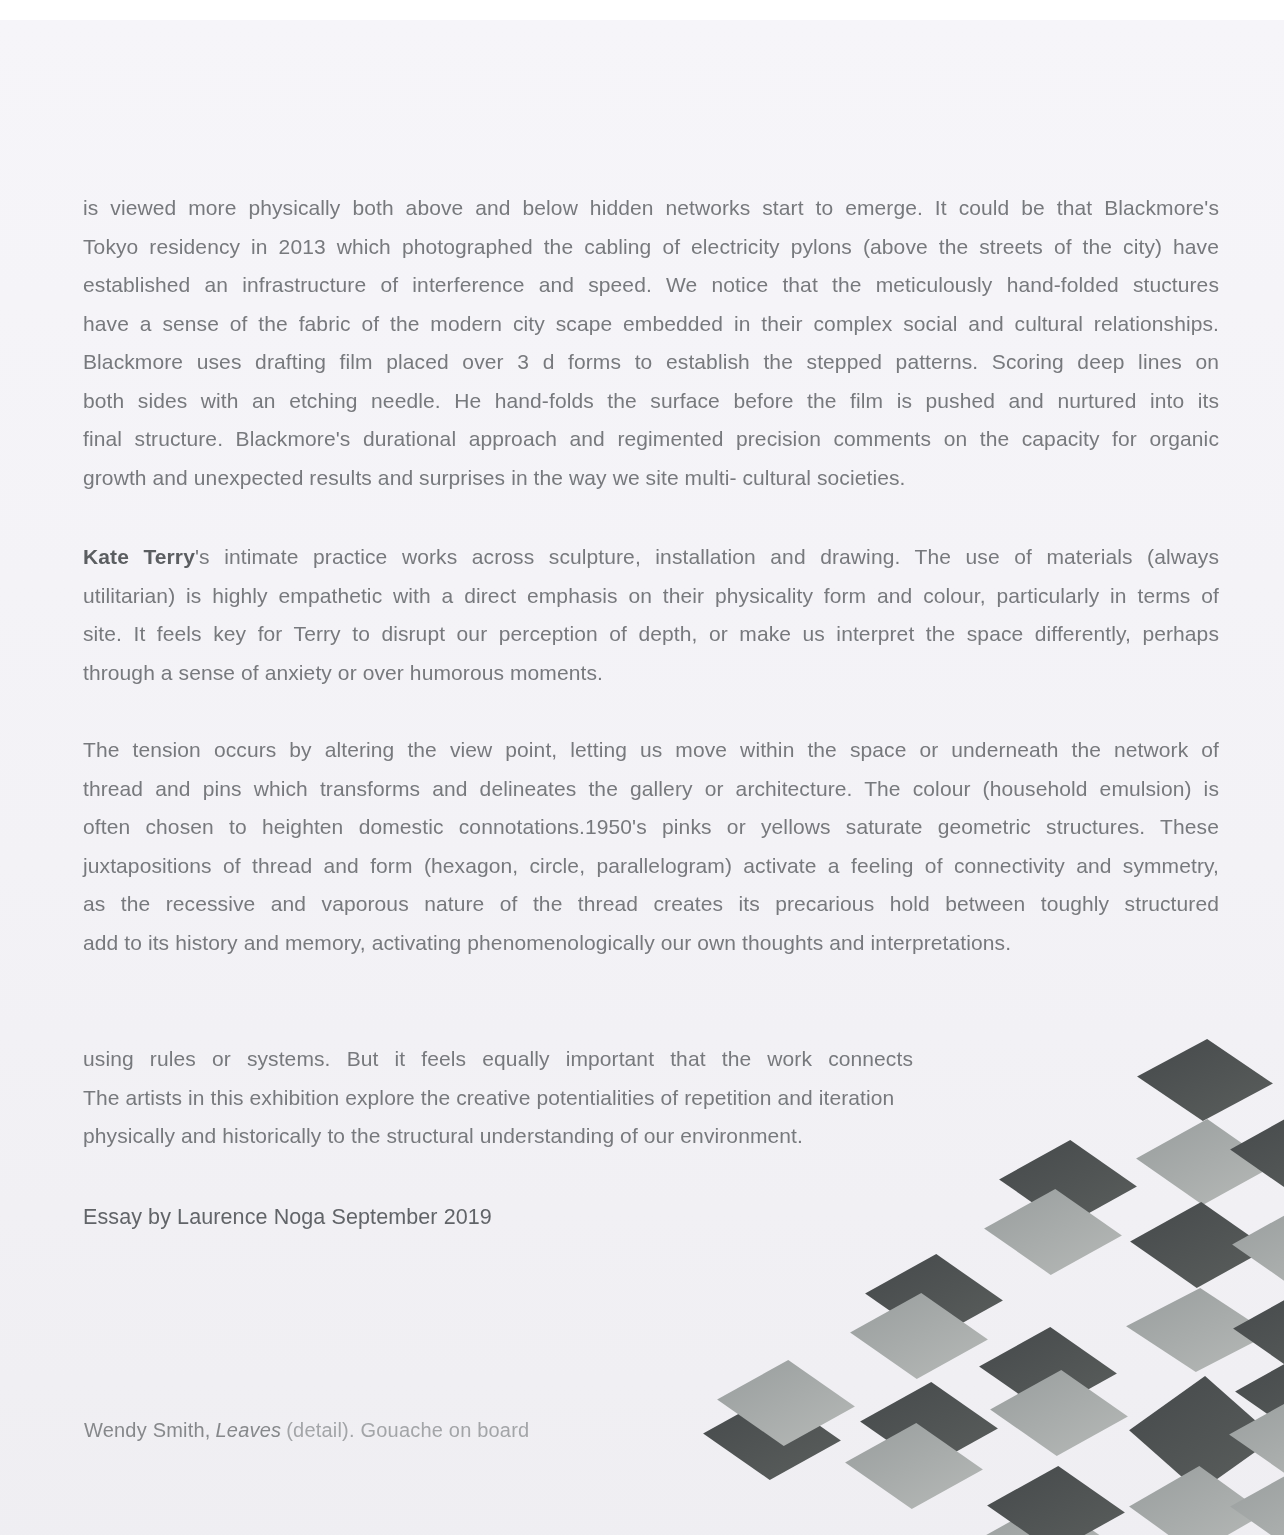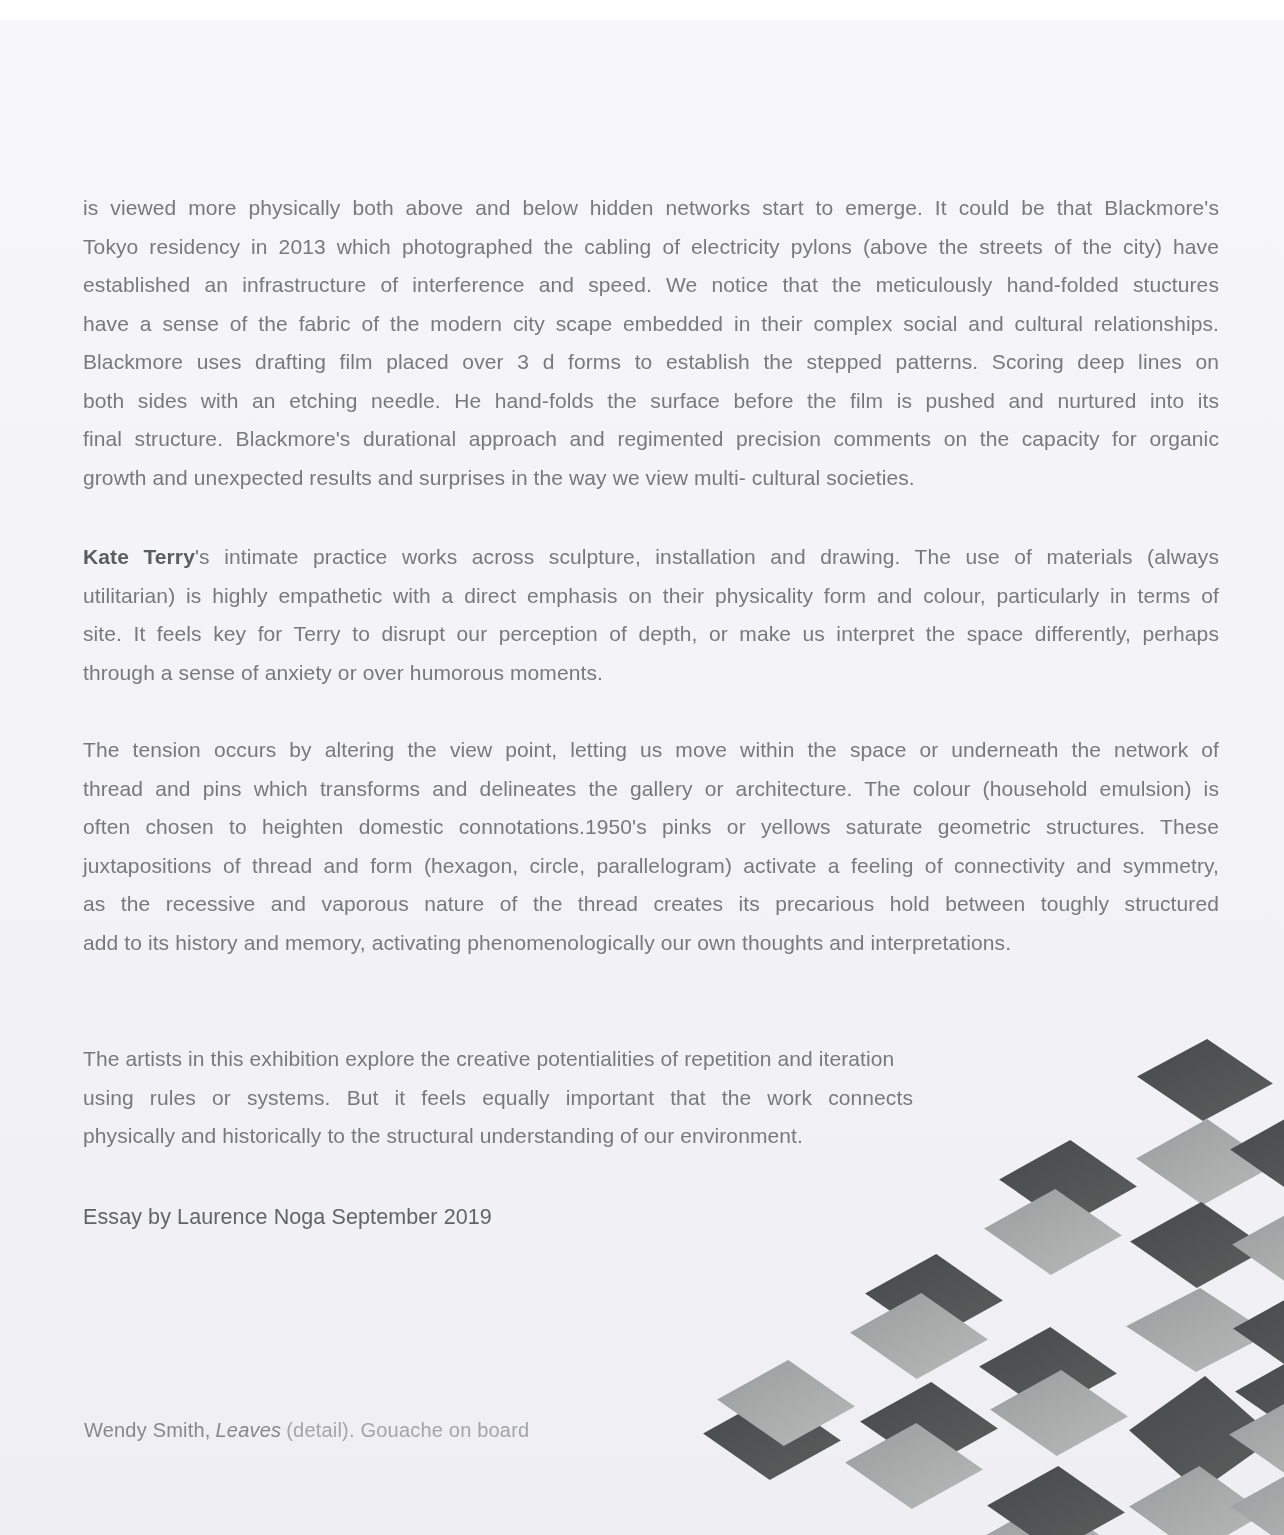--- a/index.html
+++ b/index.html
@@ -42,39 +42,39 @@
 <div class="page" style="--bg-top: #f6f5f9; --bg-mid: #f3f2f6; --bg-bot: #efeef2; --text-color: #77797d; --bold-color: #5b5e61; --byline-color: #616468; --caption-color: #a3a5a8; --caption-artist-color: #86888b;">
 
   <div class="para" style="top:169px">
       <div class="line just">is viewed more physically both above and below hidden networks start to emerge. It could be that Blackmore's</div>
       <div class="line just">Tokyo residency in 2013 which photographed the cabling of electricity pylons (above the streets of the city) have</div>
       <div class="line just">established an infrastructure of interference and speed. We notice that the meticulously hand-folded stuctures</div>
       <div class="line just">have a sense of the fabric of the modern city scape embedded in their complex social and cultural relationships.</div>
       <div class="line just">Blackmore uses drafting film placed over 3 d forms to establish the stepped patterns. Scoring deep lines on</div>
       <div class="line just">both sides with an etching needle. He hand-folds the surface before the film is pushed and nurtured into its</div>
       <div class="line just">final structure. Blackmore's durational approach and regimented precision comments on the capacity for organic</div>
-      <div class="line">growth and unexpected results and surprises in the way we view multi- cultural societies.</div>
+      <div class="line">growth and unexpected results and surprises in the way we site multi- cultural societies.</div>
     </div>
   <div class="para" style="top:518px">
       <div class="line just"><b>Kate Terry</b>'s intimate practice works across sculpture, installation and drawing. The use of materials (always</div>
       <div class="line just">utilitarian) is highly empathetic with a direct emphasis on their physicality form and colour, particularly in terms of</div>
       <div class="line just">site. It feels key for Terry to disrupt our perception of depth, or make us interpret the space differently, perhaps</div>
       <div class="line">through a sense of anxiety or over humorous moments.</div>
     </div>
   <div class="para" style="top:711px">
       <div class="line just">The tension occurs by altering the view point, letting us move within the space or underneath the network of</div>
       <div class="line just">thread and pins which transforms and delineates the gallery or architecture. The colour (household emulsion) is</div>
       <div class="line just">often chosen to heighten domestic connotations.1950's pinks or yellows saturate geometric structures. These</div>
       <div class="line just">juxtapositions of thread and form (hexagon, circle, parallelogram) activate a feeling of connectivity and symmetry,</div>
       <div class="line just">as the recessive and vaporous nature of the thread creates its precarious hold between toughly structured</div>
       <div class="line">add to its history and memory, activating phenomenologically our own thoughts and interpretations.</div>
     </div>
   <div class="para" style="top:1020px">
+      <div class="line just" style="width: 830px;">using rules or systems. But it feels equally important that the work connects</div>
       <div class="line">The artists in this exhibition explore the creative potentialities of repetition and iteration</div>
-      <div class="line just" style="width: 830px;">using rules or systems. But it feels equally important that the work connects</div>
       <div class="line">physically and historically to the structural understanding of our environment.</div>
     </div>
 
   <div class="byline">Essay by Laurence Noga September 2019</div>
 
   <div class="caption">
     <span class="cap-artist">Wendy Smith,</span><span class="cap-title">Leaves</span><span class="cap-detail">(detail). Gouache on board</span>
   </div>
 
   <svg id="artwork" width="586" height="537" viewBox="698 998 586 537">

